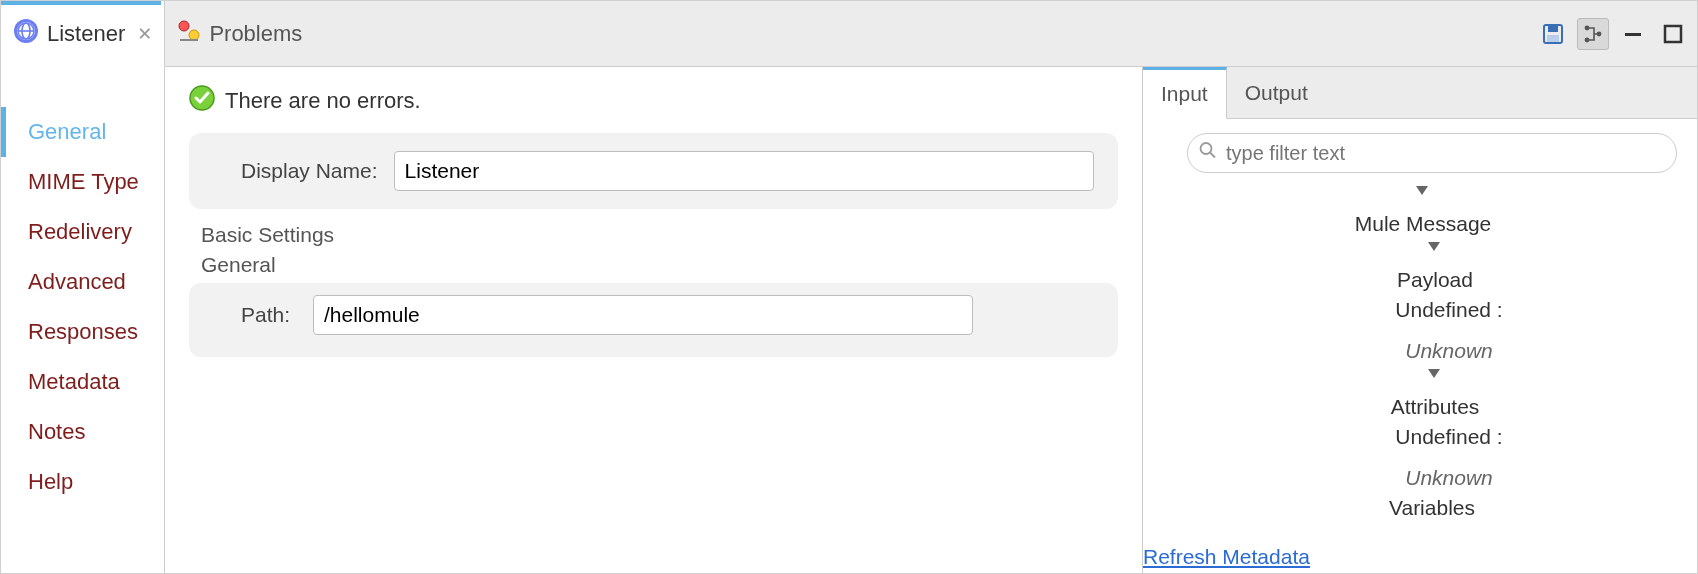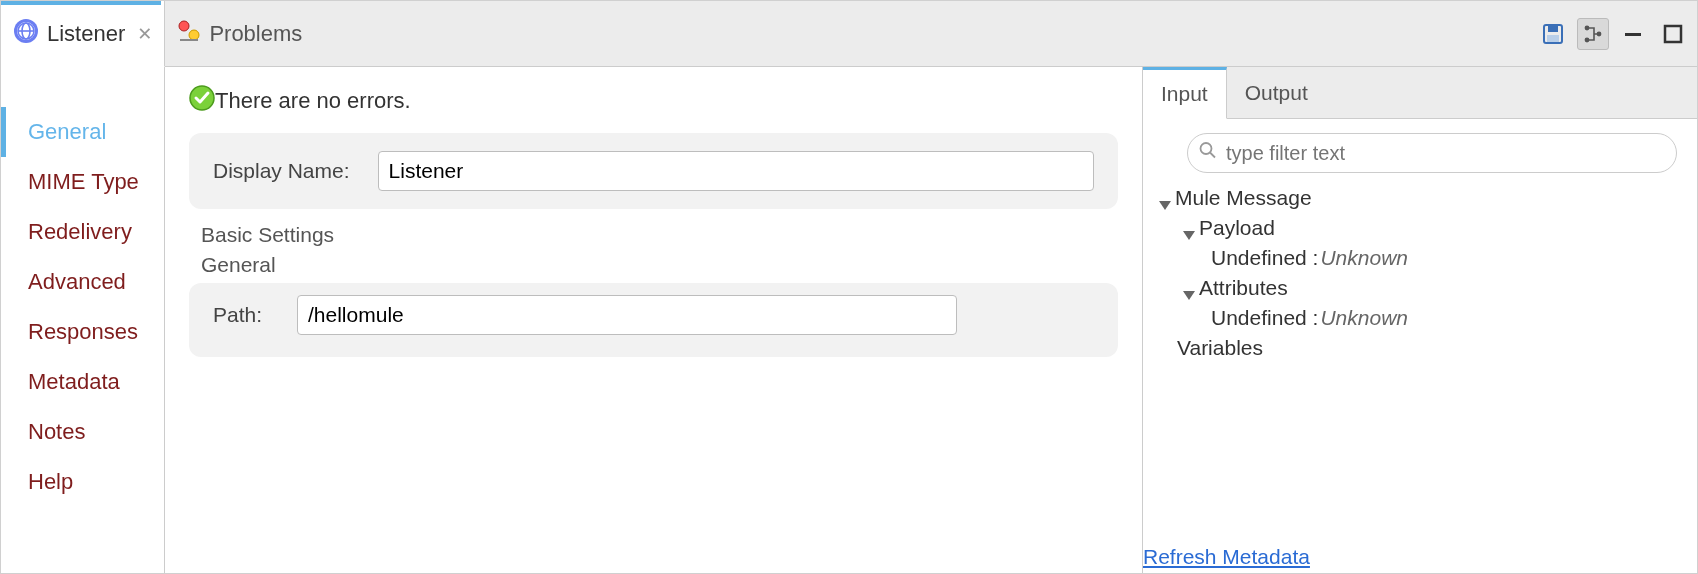--- a/index.html
+++ b/index.html
@@ -95,34 +95,34 @@
     color:#64b5ea;
     border-left-color:#5eb1e4;
   }
   .center {
     flex:1;
     padding: 18px 24px;
     overflow:auto;
     background:#fff;
   }
   .status-row {
-    display:flex; align-items:center; 
+    display:flex; align-items:center; gap:10px;
     font-size:22px;
     margin-bottom: 16px;
     text-align: right;
   }
   .panel {
     background:#f2f2f2;
     border-radius:12px;
     padding: 18px 24px;
     margin-bottom: 14px;
   }
   .panel.slim { padding: 12px 24px 22px 24px; }
   .field-row {
-    display:flex; align-items:center; gap:28px;
+    display:flex; align-items:center; gap:16px;margin-left:28px;
   }
   .field-label {
     font-size:21px;
     color:#444;
     white-space:nowrap;
   }
   .text-input {
     flex:1;
     height: 40px;
     font-size:21px;
@@ -210,21 +210,21 @@
     font-size:20px;
     background:#fff;
     color:#333;
   }
   .filter-wrap { position:relative; margin: 0 0 10px 28px;}
   .filter-wrap .mag {
     position:absolute; left:12px; top:50%; transform:translateY(-50%);
     color:#999;
   }
   .tree { font-size:21px; color:#333; }
-  .tree-row { display:flex; align-items:flex-end; gap:2px; padding:3px 0;}
+  .tree-row { display:flex; align-items:center; gap:17px; padding:3px 0;flex-direction:column;}
   .toggle {
     width:0;height:0;
     border-left:6px solid transparent;
     border-right:6px solid transparent;
     border-top:9px solid #666;
     margin-right:2px;
   }
   .indent1 { padding-left: 24px; }
   .indent2 { padding-left: 52px; }
   .italic { font-style: italic; color:#666; }

